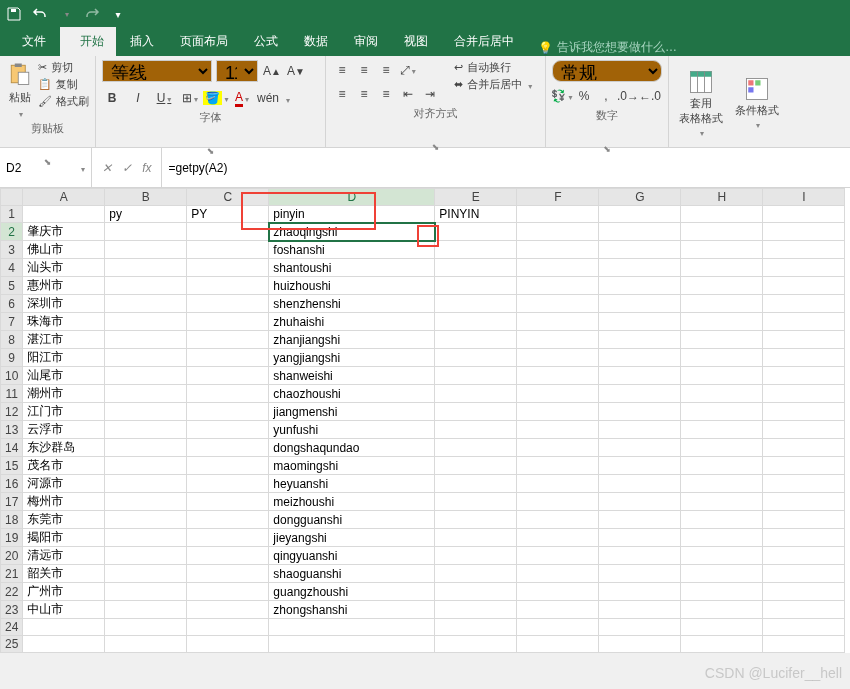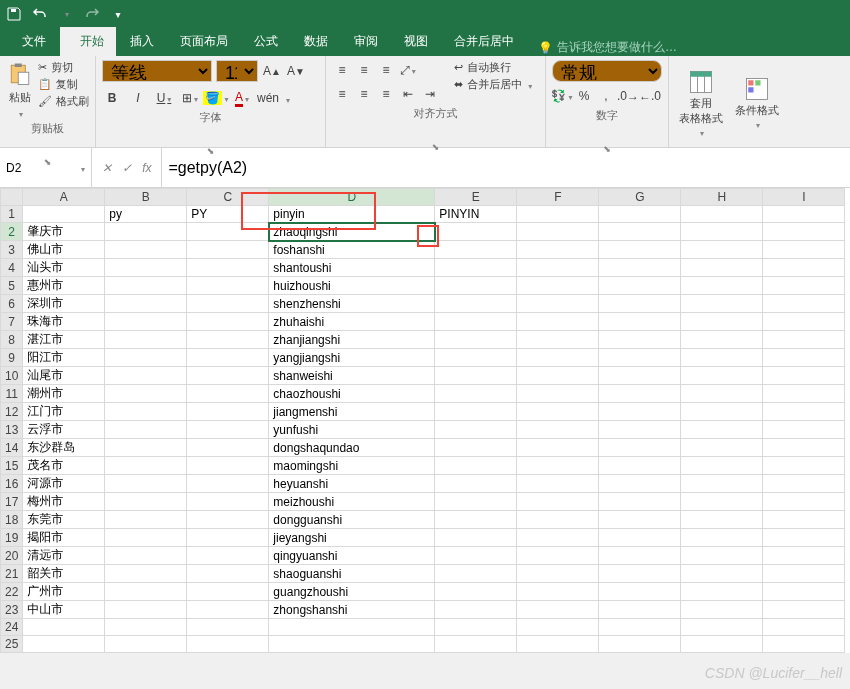--- a/index.html
+++ b/index.html
@@ -42,42 +42,42 @@
 
 .style-btn { display: flex; flex-direction: column; align-items: center; justify-content: center; font-size: 11px; color: #444; padding: 0 4px; }
 .style-btn svg { width: 28px; height: 28px; }
 
 
 .formula-bar { background: white; height: 40px; border-bottom: 1px solid #d4d4d4; display: flex; align-items: center; }
 .name-box { width: 92px; border-right: 1px solid #d4d4d4; padding: 0 6px; font-size: 12px; height: 100%; display: flex; align-items: center; justify-content: space-between; }
 .name-box span.dd::after { content: "▾"; font-size: 8px; color: #888; }
 .fb-btns { display: flex; align-items: center; gap: 10px; padding: 0 10px; color: #888; border-right: 1px solid #d4d4d4; height: 100%; }
 .fb-btns span { font-size: 12px; font-style: italic; }
-.formula-input { flex: 1; padding: 0 6px; font-size: 16px; }
+.formula-input { flex: 1; padding: 0 6px; font-size: 12px; }
 
 
 .grid-wrap { position: relative; background: white; }
 table.grid { border-collapse: collapse; table-layout: fixed; }
 table.grid th, table.grid td { border: 1px solid #d9d9d9; font-size: 12px; font-weight: normal; padding: 0 4px; height: 17px; overflow: hidden; white-space: nowrap; }
 table.grid th { background: #e6e6e6; color: #444; text-align: center; }
 table.grid th.corner { background: #e6e6e6; width: 22px; }
 table.grid th.ch { width: 82px; }
 table.grid th.ch.wide { width: 166px; }
 table.grid td { text-align: left; color: #000; }
 table.grid td.rh { background: #e6e6e6; text-align: center; color: #444; width: 22px; }
 table.grid th.ch.selcol, table.grid td.rh.selrow { background: #d3e5d3; color: #217346; }
 
 
 .hl { position: absolute; border: 2px solid #ef4136; pointer-events: none; }
 
 
 .sel-cell { outline: 2px solid #217346; outline-offset: -1px; }
 
 
-.watermark { position: absolute; right: 8px; bottom: 8px; color: rgba(150,150,150,0.45); font-size: 14px; font-style: italic; pointer-events: none; }
+.watermark { position: absolute; right: 8px; bottom: 8px; color: rgba(150,150,150,0.45); font-size: 14px; pointer-events: none; }
 
 .dd-arrow::after { content: "▾"; font-size: 8px; color: #888; margin-left: 2px; }
 .tiny-exp { font-size: 9px; color: #888; }
 </style>
 </head>
 <body>
 
 <div class="titlebar">
   <span class="icon">
       <svg viewBox="0 0 16 16">

